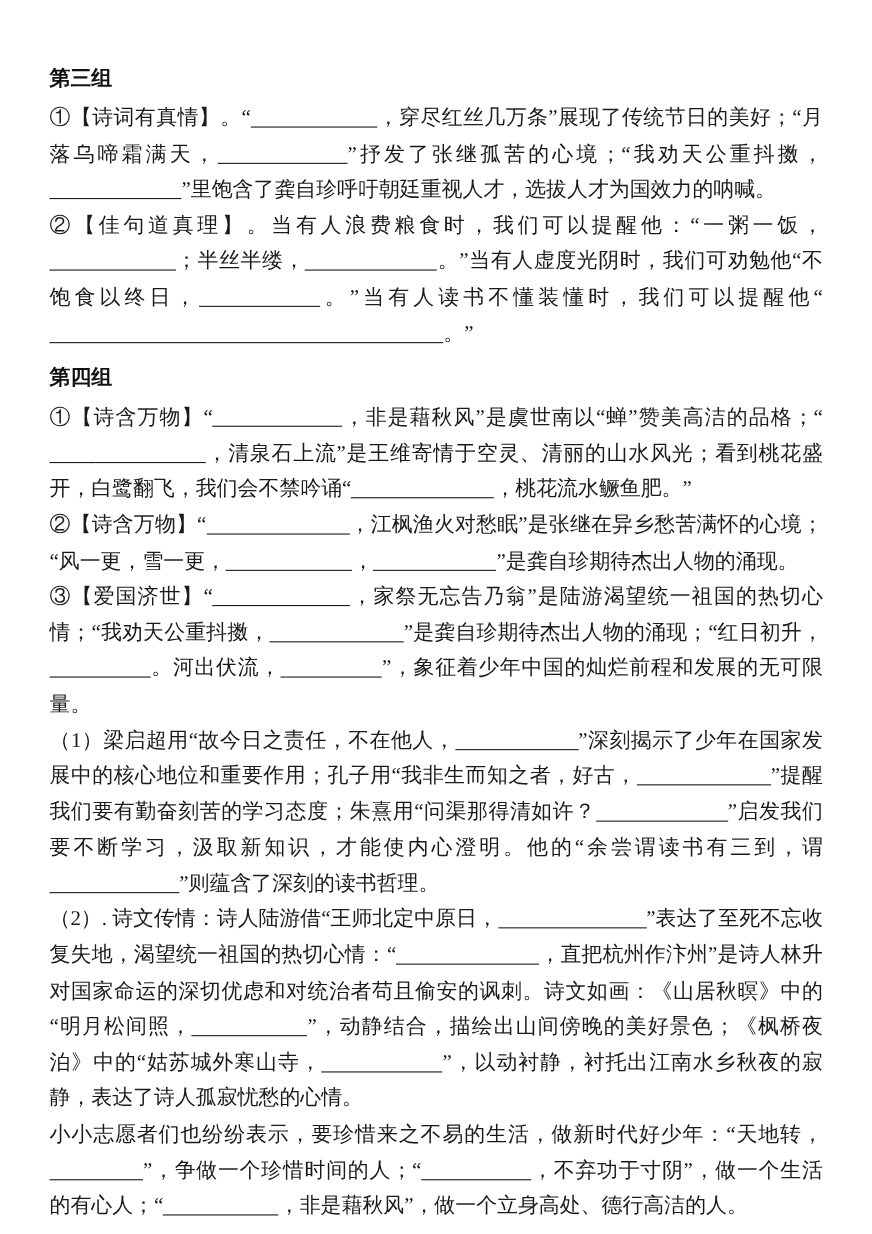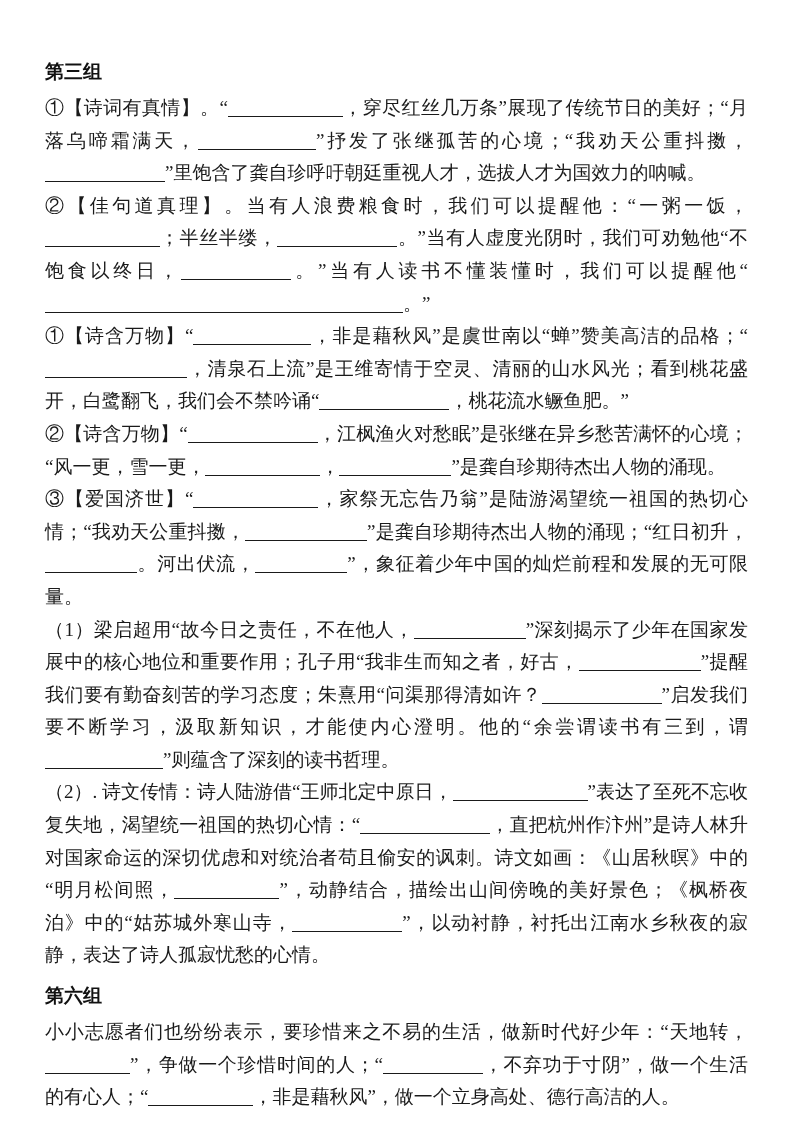--- a/index.html
+++ b/index.html
@@ -43,26 +43,26 @@
 <body>
 
 <div class="page">
   <div>
       <div class="section">
         <div class="section-heading">第三组</div>
         <p class="para"><span>①【诗词有真情】。“</span><span class="blank" style="width: 115px; border-bottom-color: rgb(26, 26, 26);"></span><span>，穿尽红丝几万条”展现了传统节日的美好；“月落乌啼霜满天，</span><span class="blank" style="width: 118px; border-bottom-color: rgb(26, 26, 26);"></span><span>”抒发了张继孤苦的心境；“我劝天公重抖擞，</span><span class="blank" style="width: 120px; border-bottom-color: rgb(26, 26, 26);"></span><span>”里饱含了龚自珍呼吁朝廷重视人才，选拔人才为国效力的呐喊。</span></p>
         <p class="para"><span>②【佳句道真理】。当有人浪费粮食时，我们可以提醒他：“一粥一饭，</span><span class="blank" style="width: 115px; border-bottom-color: rgb(26, 26, 26);"></span><span>；半丝半缕，</span><span class="blank" style="width: 120px; border-bottom-color: rgb(26, 26, 26);"></span><span>。”当有人虚度光阴时，我们可劝勉他“不饱食以终日，</span><span class="blank" style="width: 110px; border-bottom-color: rgb(26, 26, 26);"></span><span>。”当有人读书不懂装懂时，我们可以提醒他“</span><span class="blank" style="width: 358px; border-bottom-color: rgb(26, 26, 26);"></span><span>。”</span></p>
       </div>
       <div class="section">
+        <div class="section-heading">第四组</div>
         <p class="para"><span>①【诗含万物】“</span><span class="blank" style="width: 118px; border-bottom-color: rgb(26, 26, 26);"></span><span>，非是藉秋风”是虞世南以“蝉”赞美高洁的品格；“</span><span class="blank" style="width: 42px; border-bottom-color: rgb(26, 26, 26);"></span><span class="blank" style="width: 100px; border-bottom-color: rgb(26, 26, 26);"></span><span>，清泉石上流”是王维寄情于空灵、清丽的山水风光；看到桃花盛开，白鹭翻飞，我们会不禁吟诵“</span><span class="blank" style="width: 130px; border-bottom-color: rgb(26, 26, 26);"></span><span>，桃花流水鳜鱼肥。”</span></p>
         <p class="para"><span>②【诗含万物】“</span><span class="blank" style="width: 130px; border-bottom-color: rgb(26, 26, 26);"></span><span>，江枫渔火对愁眠”是张继在异乡愁苦满怀的心境；“风一更，雪一更，</span><span class="blank" style="width: 115px; border-bottom-color: rgb(26, 26, 26);"></span><span>，</span><span class="blank" style="width: 112px; border-bottom-color: rgb(26, 26, 26);"></span><span>”是龚自珍期待杰出人物的涌现。</span></p>
         <p class="para"><span>③【爱国济世】“</span><span class="blank" style="width: 125px; border-bottom-color: rgb(26, 26, 26);"></span><span>，家祭无忘告乃翁”是陆游渴望统一祖国的热切心情；“我劝天公重抖擞，</span><span class="blank" style="width: 122px; border-bottom-color: rgb(26, 26, 26);"></span><span>”是龚自珍期待杰出人物的涌现；“红日初升，</span><span class="blank" style="width: 92px; border-bottom-color: rgb(26, 26, 26);"></span><span>。河出伏流，</span><span class="blank" style="width: 92px; border-bottom-color: rgb(26, 26, 26);"></span><span>”，象征着少年中国的灿烂前程和发展的无可限量。</span></p>
       </div>
       <div class="section">
         <p class="para"><span>（1）梁启超用“故今日之责任，不在他人，</span><span class="blank" style="width: 112px; border-bottom-color: rgb(26, 26, 26);"></span><span>”深刻揭示了少年在国家发展中的核心地位和重要作用；孔子用“我非生而知之者，好古，</span><span class="blank" style="width: 122px; border-bottom-color: rgb(26, 26, 26);"></span><span>”提醒我们要有勤奋刻苦的学习态度；朱熹用“问渠那得清如许？</span><span class="blank" style="width: 120px; border-bottom-color: rgb(26, 26, 26);"></span><span>”启发我们要不断学习，汲取新知识，才能使内心澄明。他的“余尝谓读书有三到，谓</span><span class="blank" style="width: 118px; border-bottom-color: rgb(26, 26, 26);"></span><span>”则蕴含了深刻的读书哲理。</span></p>
         <p class="para"><span>（2）. 诗文传情：诗人陆游借“王师北定中原日，</span><span class="blank" style="width: 135px; border-bottom-color: rgb(26, 26, 26);"></span><span>”表达了至死不忘收复失地，渴望统一祖国的热切心情：“</span><span class="blank" style="width: 130px; border-bottom-color: rgb(26, 26, 26);"></span><span>，直把杭州作汴州”是诗人林升对国家命运的深切优虑和对统治者苟且偷安的讽刺。诗文如画：《山居秋暝》中的“明月松间照，</span><span class="blank" style="width: 105px; border-bottom-color: rgb(26, 26, 26);"></span><span>”，动静结合，描绘出山间傍晚的美好景色；《枫桥夜泊》中的“姑苏城外寒山寺，</span><span class="blank" style="width: 110px; border-bottom-color: rgb(26, 26, 26);"></span><span>”，以动衬静，衬托出江南水乡秋夜的寂静，表达了诗人孤寂忧愁的心情。</span></p>
       </div>
       <div class="section">
-        <div class="section-heading">第六组</div>
         <p class="para"><span>小小志愿者们也纷纷表示，要珍惜来之不易的生活，做新时代好少年：“天地转，</span><span class="blank" style="width: 85px; border-bottom-color: rgb(26, 26, 26);"></span><span>”，争做一个珍惜时间的人；“</span><span class="blank" style="width: 100px; border-bottom-color: rgb(26, 26, 26);"></span><span>，不弃功于寸阴”，做一个生活的有心人；“</span><span class="blank" style="width: 105px; border-bottom-color: rgb(26, 26, 26);"></span><span>，非是藉秋风”，做一个立身高处、德行高洁的人。</span></p>
       </div>
     </div>
 </div>
 
 </body></html>

